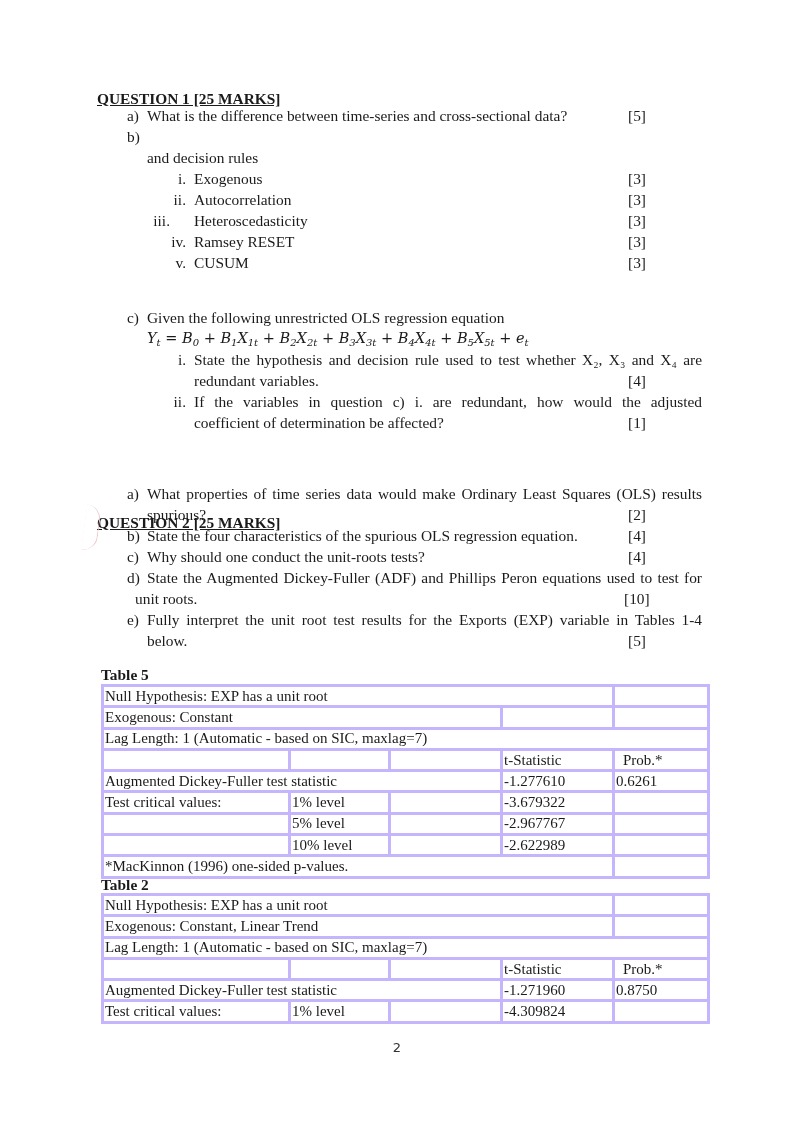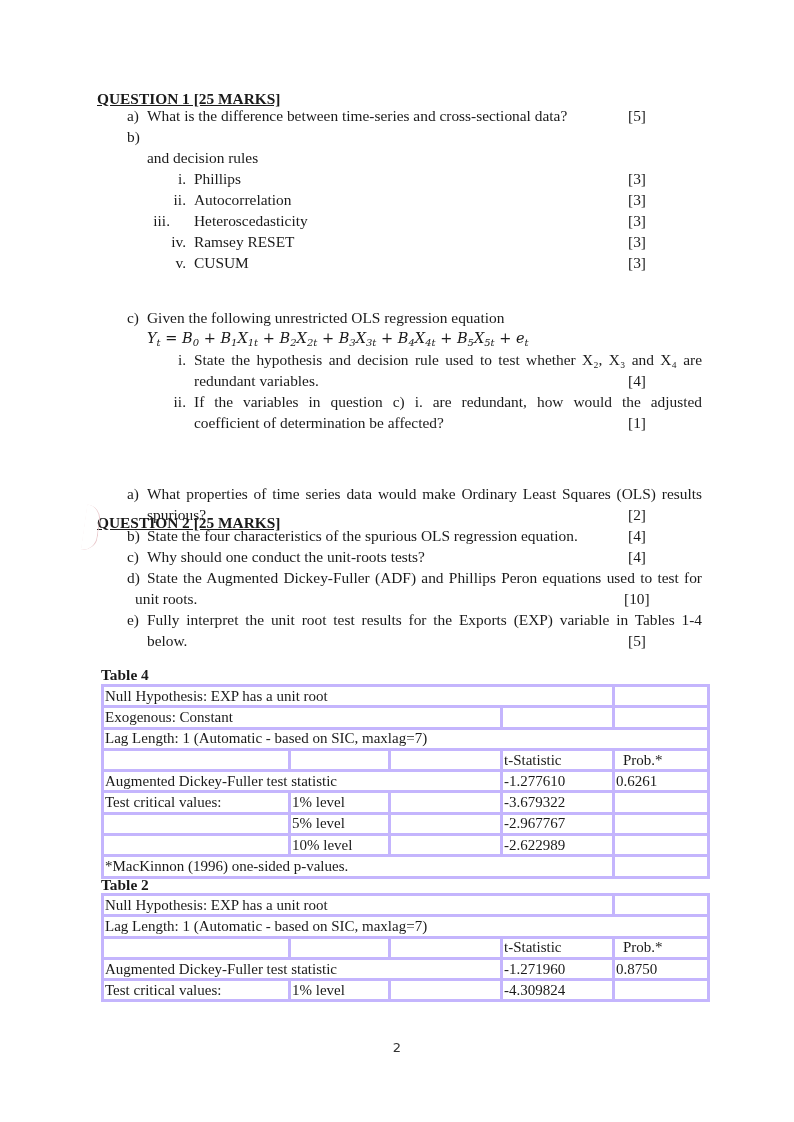--- a/index.html
+++ b/index.html
@@ -44,21 +44,21 @@
 
   <div class="line" style="top:105px; left:127px;">a)</div>
   <div class="line" style="top:105px; left:147px;">What is the difference between time-series and cross-sectional data?</div>
   <div class="line" style="top:105px; left:628px;">[5]</div>
 
   <div class="line" style="top:126px; left:127px;">b)</div>
   <div class="line" style="top:147px; left:147px;">and decision rules</div>
 
   <div>
     <div class="line" style="top:168px; left:174px; width:12px; text-align:right;">i.</div>
-    <div class="line" style="top:168px; left:194px;">Phillips</div>
+    <div class="line" style="top:168px; left:194px;">Exogenous</div>
     <div class="line" style="top:168px; left:628px;">[3]</div>
 
     <div class="line" style="top:189px; left:170px; width:16px; text-align:right;">ii.</div>
     <div class="line" style="top:189px; left:194px;">Autocorrelation</div>
     <div class="line" style="top:189px; left:628px;">[3]</div>
 
     <div class="line" style="top:210px; left:150px; width:20px; text-align:right;">iii.</div>
     <div class="line" style="top:210px; left:194px;">Heteroscedasticity</div>
     <div class="line" style="top:210px; left:628px;">[3]</div>
 
@@ -106,21 +106,21 @@
   <div class="line" style="top:588px; left:135px;">unit roots.</div>
   <div class="line" style="top:588px; left:624px;">[10]</div>
 
   <div class="line" style="top:609px; left:127px;">e)</div>
   <div class="line justify" style="top:609px; left:147px; width:555px;">Fully interpret the unit root test results for the Exports (EXP) variable in Tables 1-4</div>
   <div class="line" style="top:630px; left:147px;">below.</div>
   <div class="line" style="top:630px; left:628px;">[5]</div>
 
   <div class="scanmark"></div>
 
-  <div class="table-title" style="top:666px;">Table 4</div>
+  <div class="table-title" style="top:666px;">Table 5</div>
   <table class="urt" style="top:684px;">
     <colgroup>
       <col style="width:187px">
         <col style="width:100px">
         <col style="width:112px">
         <col style="width:112px">
         <col style="width:95px">
     </colgroup>
     <tbody>
         <tr>
@@ -183,20 +183,24 @@
         <col style="width:112px">
         <col style="width:112px">
         <col style="width:95px">
     </colgroup>
     <tbody>
         <tr>
       <td colspan="4">Null Hypothesis: EXP has a unit root</td>
       <td></td>
     </tr>
     <tr>
+      <td colspan="4">Exogenous: Constant, Linear Trend</td>
+      <td></td>
+    </tr>
+    <tr>
       <td colspan="5">Lag Length: 1 (Automatic - based on SIC, maxlag=7)</td>
     </tr>
     <tr>
       <td></td>
       <td></td>
       <td></td>
       <td>t-Statistic</td>
       <td style="padding-left:8px;">Prob.*</td>
     </tr>
     <tr>

